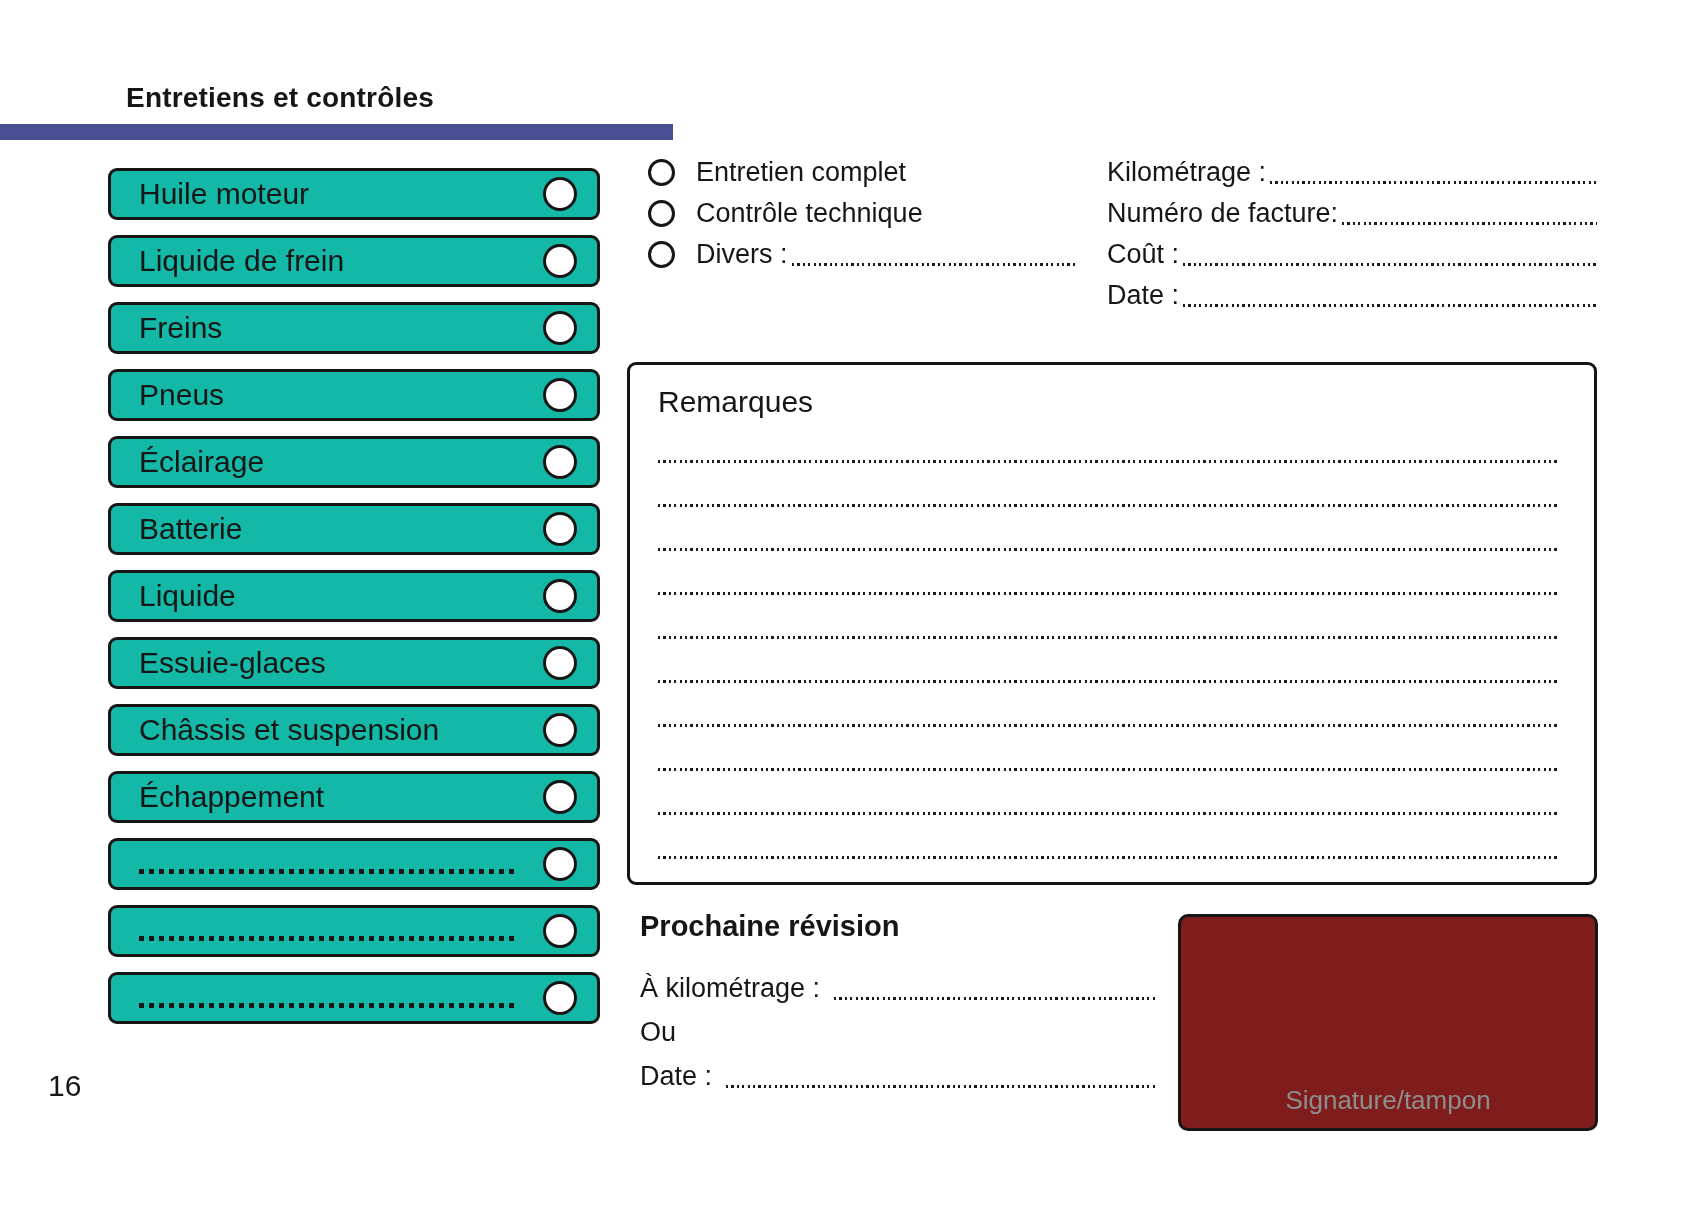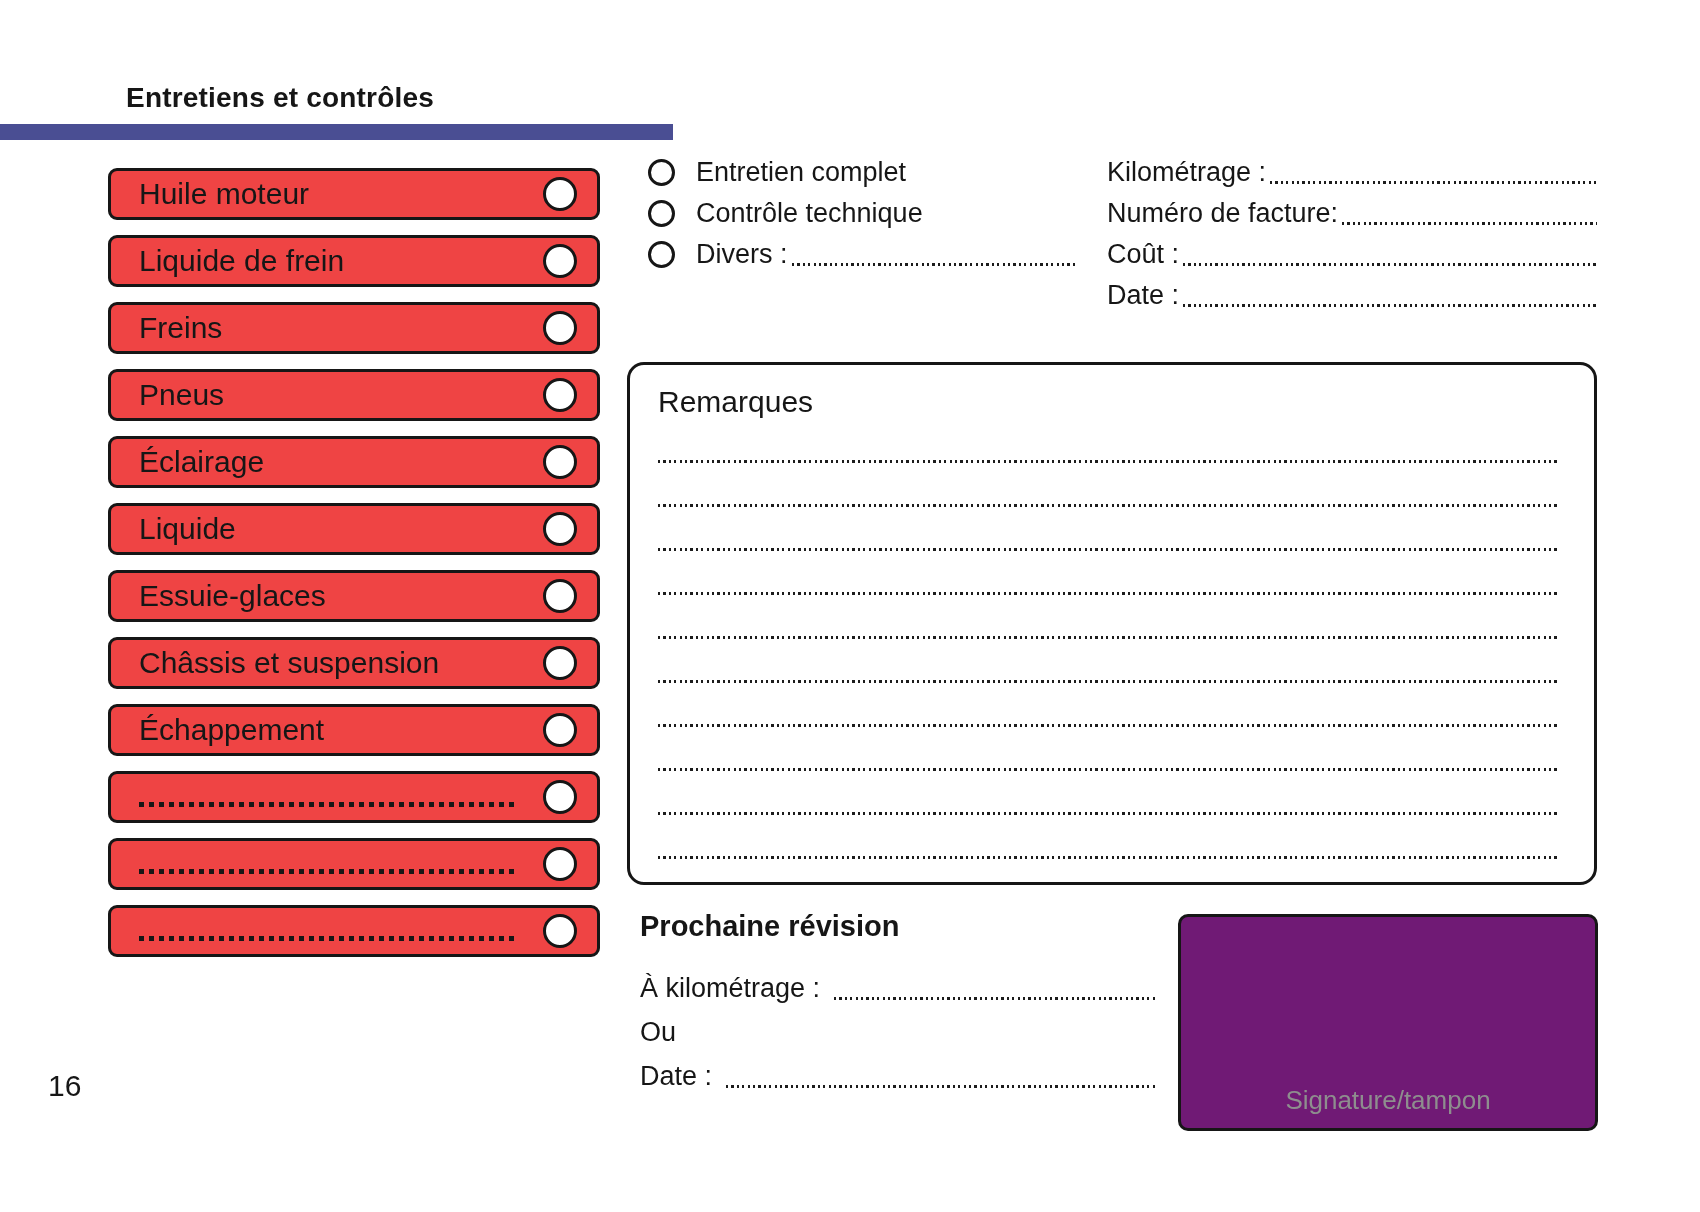--- a/index.html
+++ b/index.html
@@ -22,21 +22,21 @@
   }
 
   
   .checklist {
     position: absolute; left: 108px; top: 168px; width: 492px;
   }
   .check-box {
     height: 52px; margin-bottom: 15px;
     border: 3px solid #161616; border-radius: 9px;
     display: flex; align-items: center;
-    padding: 0 20px 0 28px; background: #ef4444;
+    padding: 0 20px 0 28px; background: #14b8a6;
   }
   .check-box .label { font-size: 30px; flex: 1; white-space: nowrap; }
   .circle {
     width: 34px; height: 34px; flex: none;
     border: 3px solid #161616; border-radius: 50%; background: #fff;
   }
   .writein {
     flex: 1; height: 5px; margin-right: 28px; margin-top: 14px;
     background: repeating-linear-gradient(to right, #161616 0 5px, transparent 5px 10px);
   }
@@ -59,21 +59,21 @@
 
   
   .invoice-fields { position: absolute; left: 1107px; top: 152px; width: 490px; }
   .field-row { height: 41px; display: flex; align-items: center; }
   .field-row .label { font-size: 27px; white-space: nowrap; }
   .field-row .dots { flex: 1; align-self: flex-end; margin-bottom: 9px; margin-left: 4px; }
 
   
   .remarks-box {
     position: absolute; left: 627px; top: 362px; width: 970px; height: 523px;
-    border: 3px solid #161616; border-radius: 17px; background: #fff;
+    border: 3px solid #161616; border-radius: 9px; background: #fff;
     padding: 20px 36px 0 28px;
   }
   .remarks-title { font-size: 30px; }
   .rline {
     height: 3px; margin-top: 41px;
     background: repeating-linear-gradient(to right, #1c1c1c 0 2.2px, transparent 2.2px 5.4px);
   }
   .rline:first-of-type { margin-top: 62px; }
 
   
@@ -84,21 +84,21 @@
   .next-row { position: absolute; left: 640px; width: 515px; height: 40px; display: flex; align-items: center; gap: 11px; }
   .next-row .label { font-size: 27px; white-space: nowrap; }
   .next-row .dots { flex: 1; align-self: flex-end; margin-bottom: 8px; margin-left: 3px; }
   .row-km { top: 968px; }
   .row-or { top: 1012px; }
   .row-date { top: 1056px; }
 
   
   .signature-box {
     position: absolute; left: 1178px; top: 914px; width: 420px; height: 217px;
-    border: 3px solid #161616; border-radius: 10px; background: #701a75;
+    border: 3px solid #161616; border-radius: 10px; background: #7f1d1d;
     display: flex; align-items: flex-end; justify-content: center;
     padding-bottom: 12px;
   }
   .signature-label { font-size: 26px; color: #8e8e8e; }
 
   
   .page-number { position: absolute; left: 48px; top: 1046px; font-size: 30px; margin-top: 23px; }
 </style>
 </head>
 <body>
@@ -121,20 +121,24 @@
   </div>
   <div class="check-box">
     <span class="label">Pneus</span>
     <span class="circle"></span>
   </div>
   <div class="check-box">
     <span class="label">Éclairage</span>
     <span class="circle"></span>
   </div>
   <div class="check-box">
+    <span class="label">Batterie</span>
+    <span class="circle"></span>
+  </div>
+  <div class="check-box">
     <span class="label">Liquide</span>
     <span class="circle"></span>
   </div>
   <div class="check-box">
     <span class="label">Essuie-glaces</span>
     <span class="circle"></span>
   </div>
   <div class="check-box">
     <span class="label">Châssis et suspension</span>
     <span class="circle"></span>

